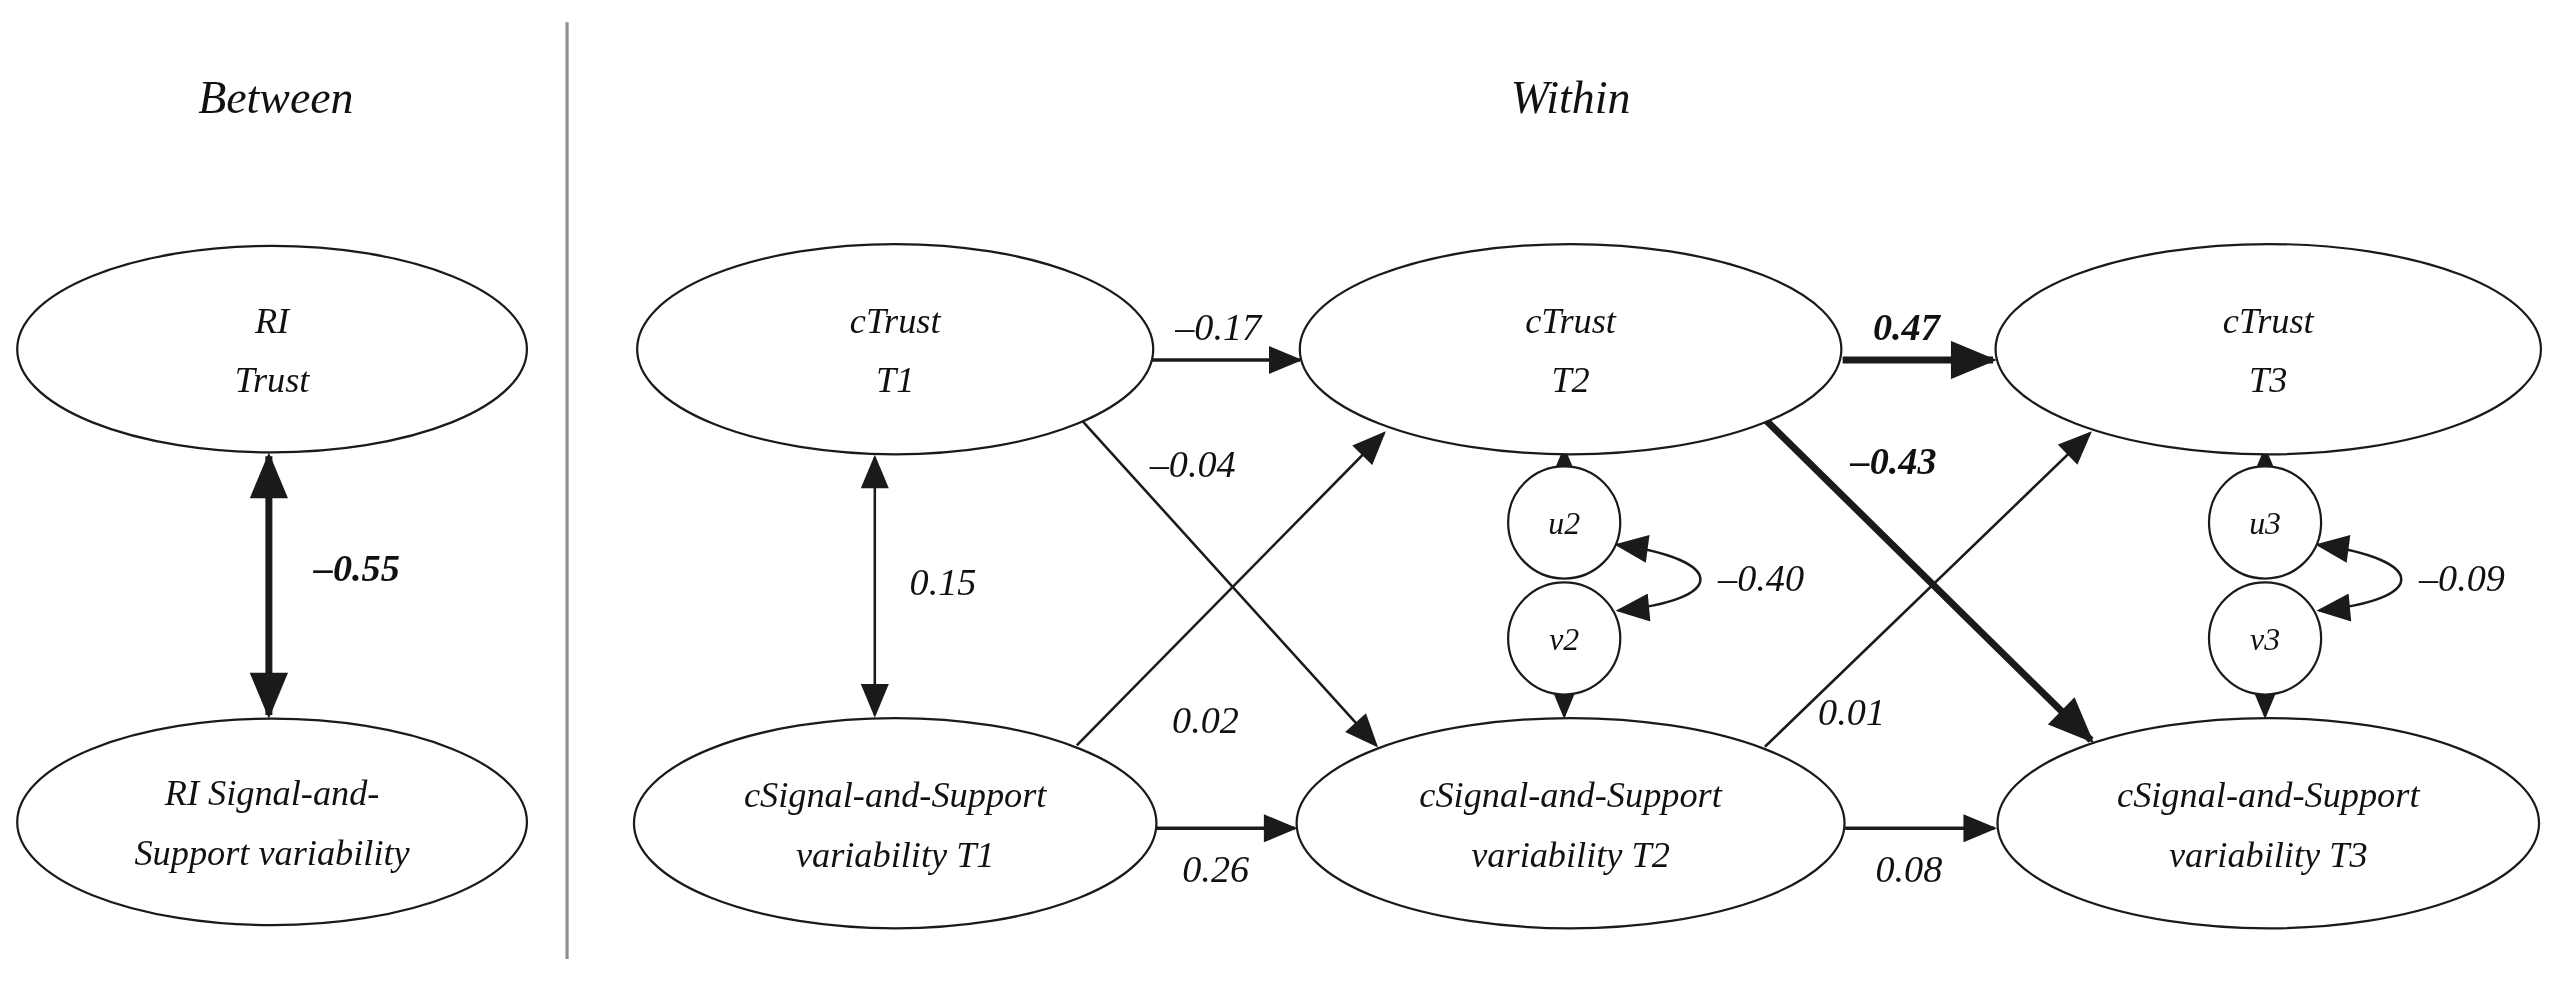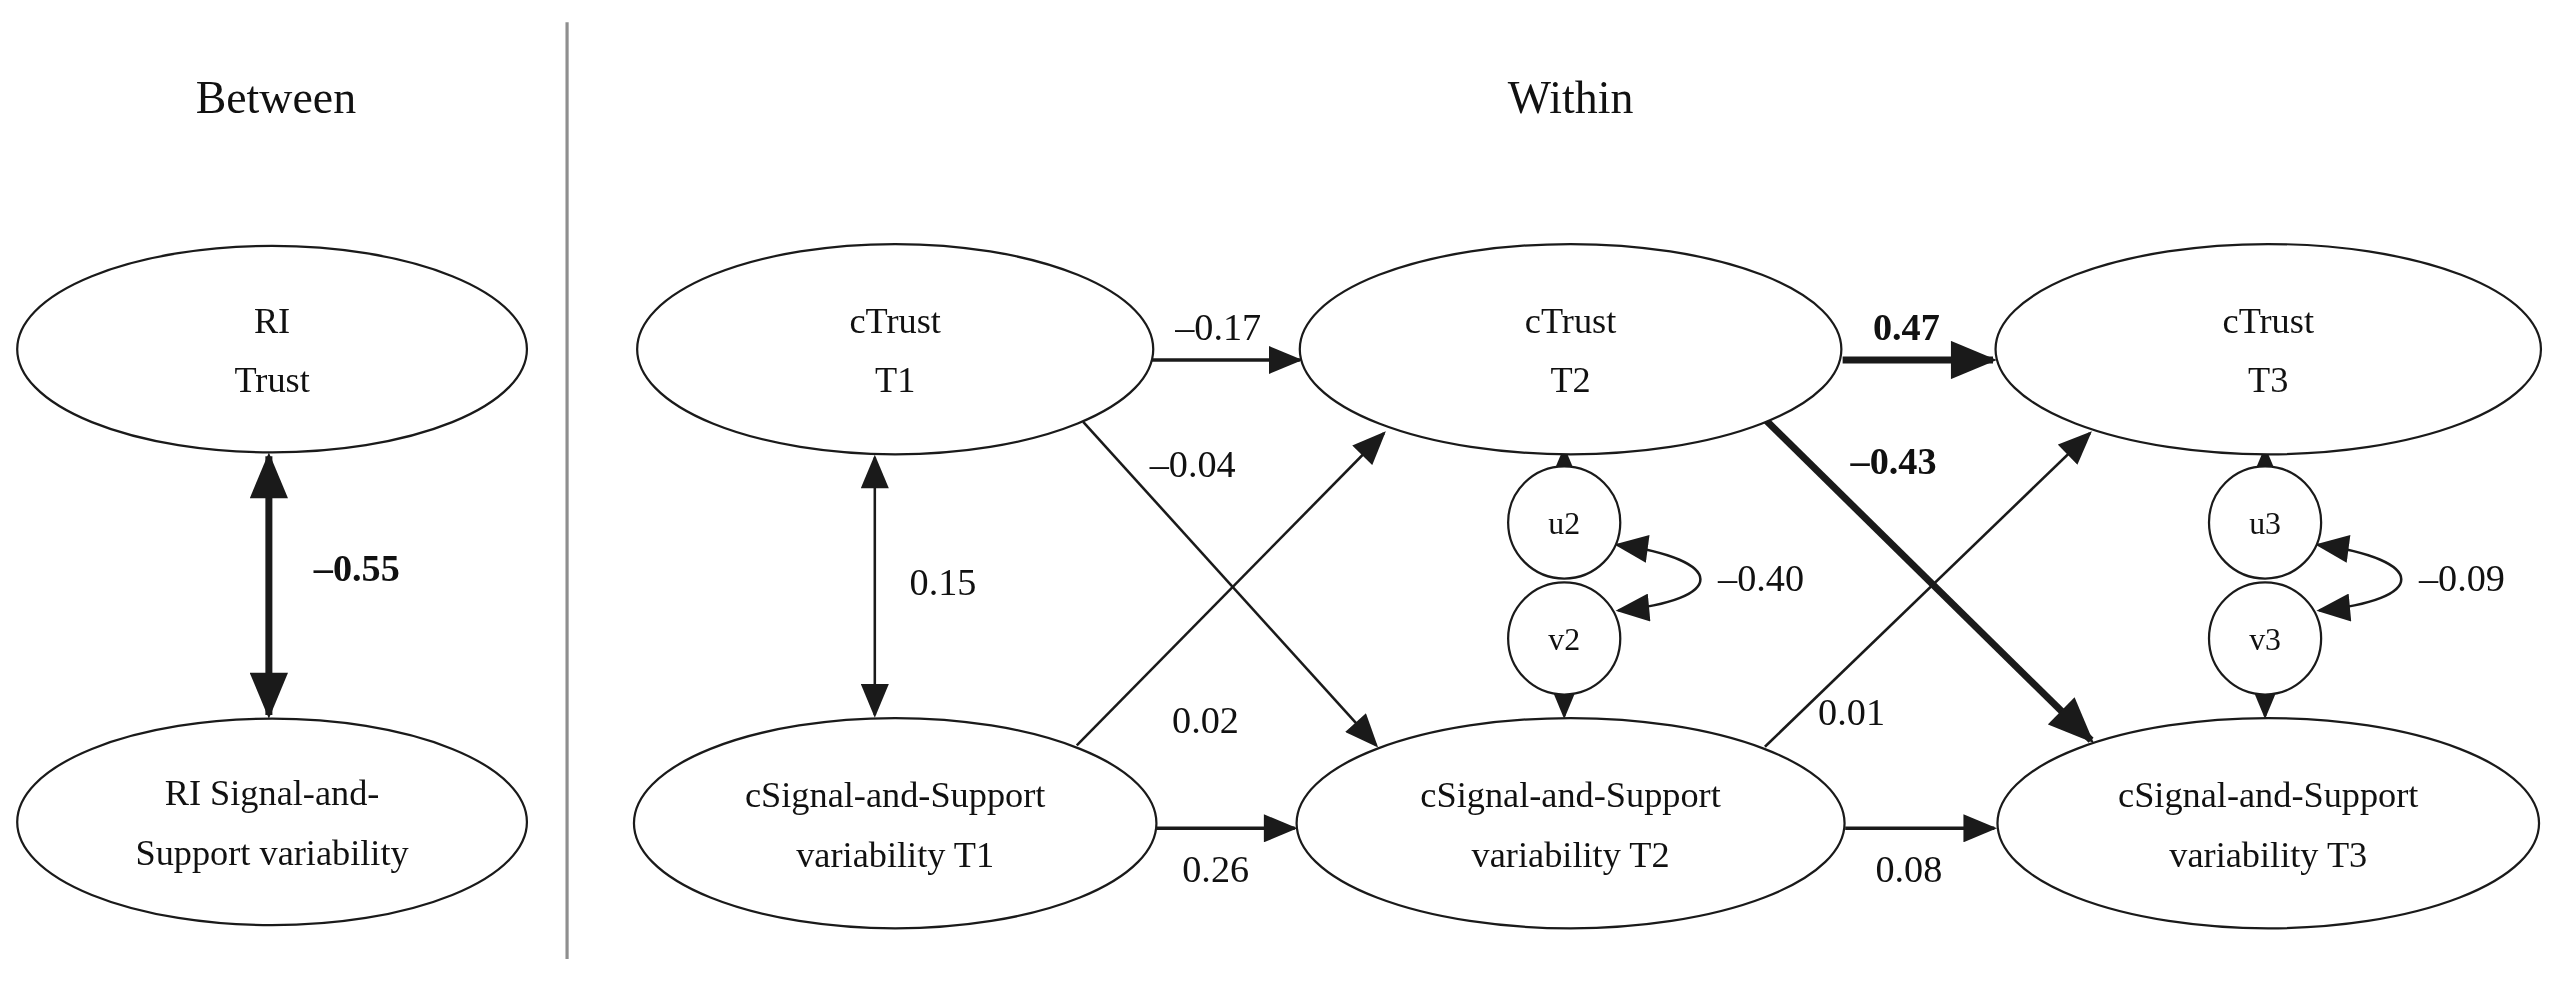--- a/index.html
+++ b/index.html
@@ -3,20 +3,21 @@
 <meta charset="utf-8">
 <style>
   html, body {
     margin: 0;
     padding: 0;
     background: #ffffff;
   }
   .stage {
     width: 100%;
     background: #ffffff;
+    font-style: italic;
   }
   svg {
     display: block;
     width: 100%;
     height: auto;
     background: #ffffff;
   }
   .title {
     font-family: "Liberation Serif", serif;
     font-size: 72px;

